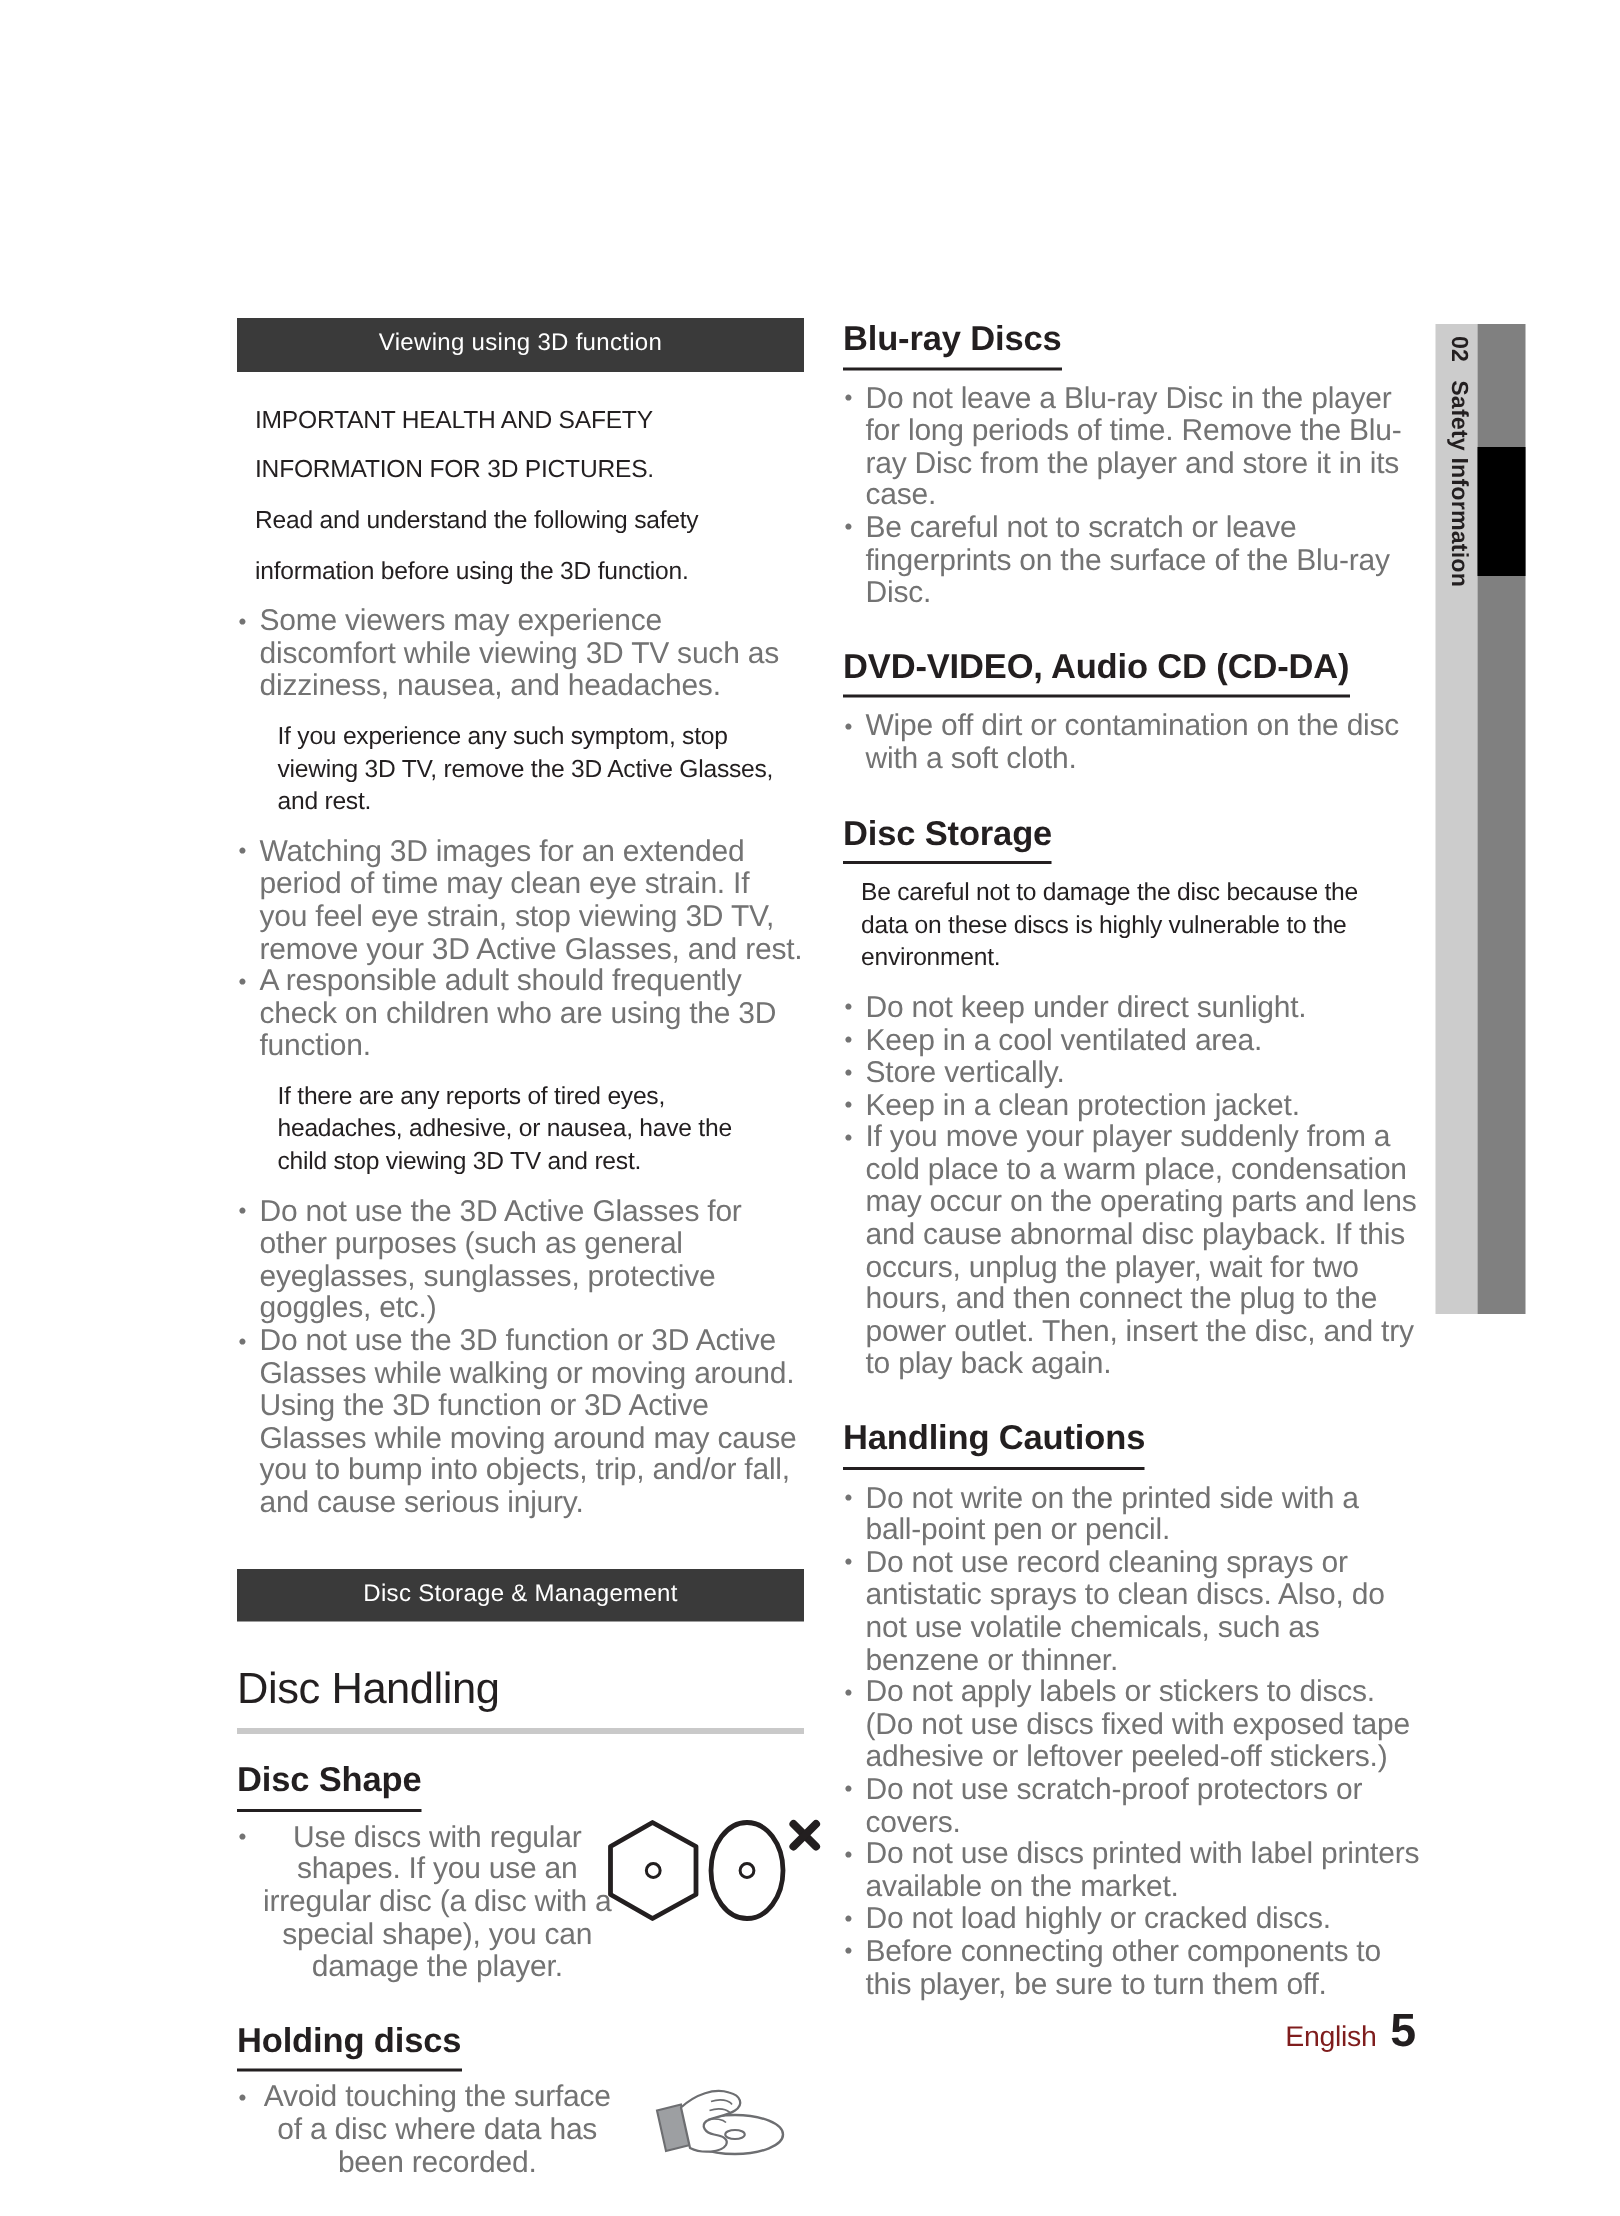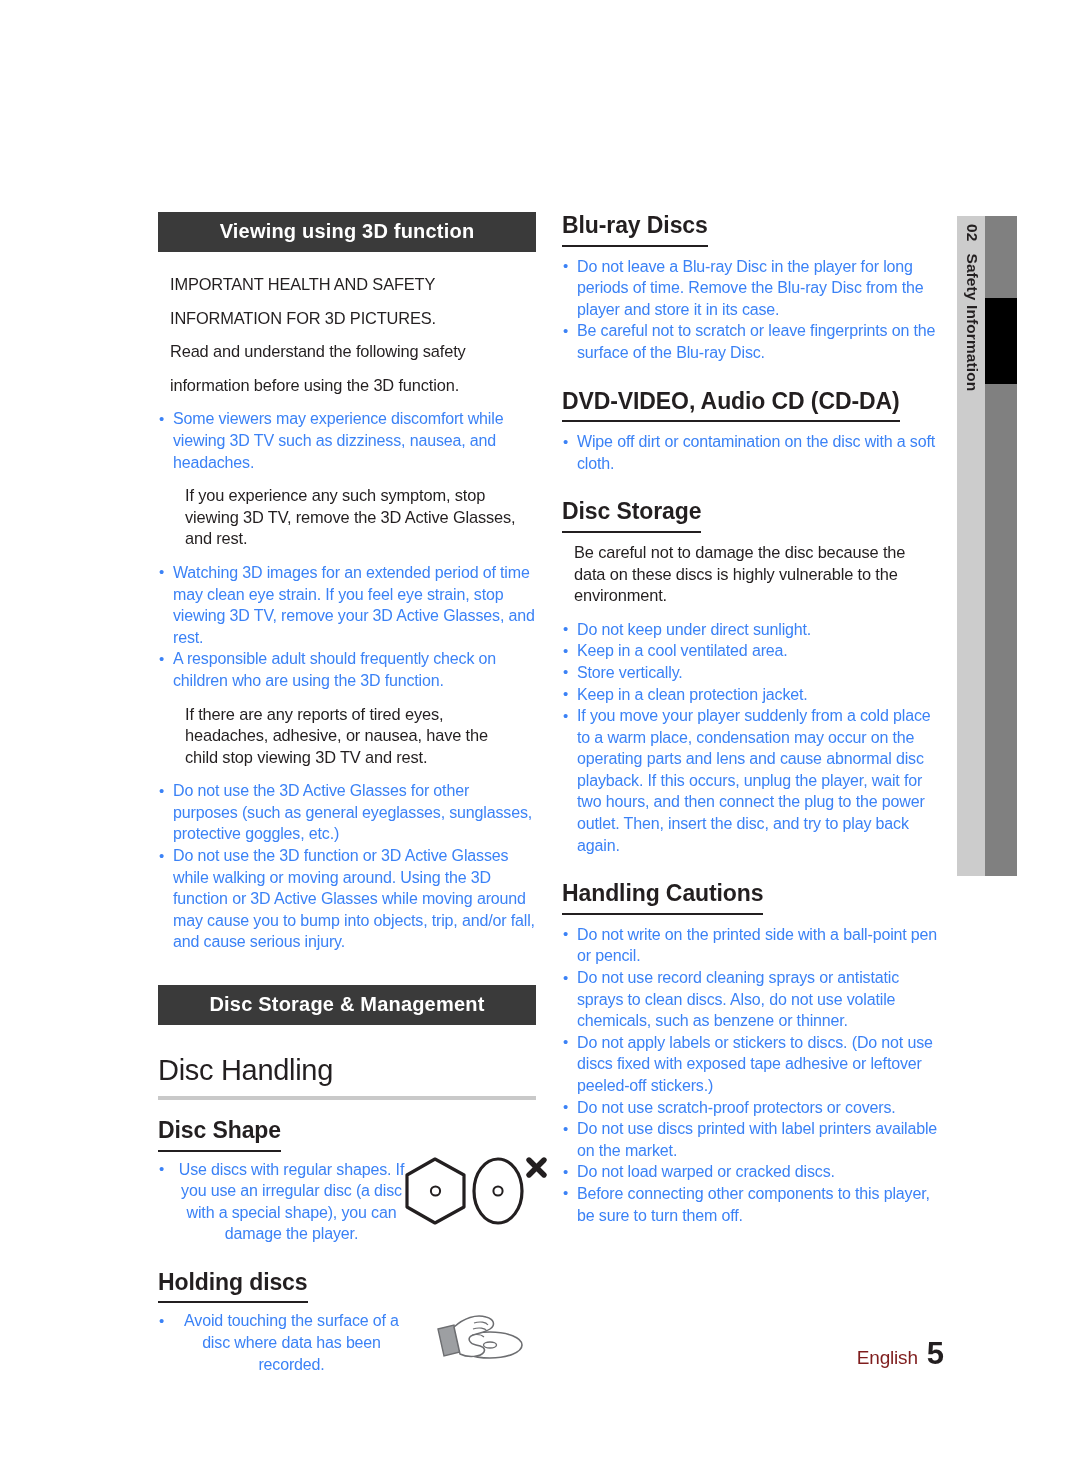--- a/index.html
+++ b/index.html
@@ -84,22 +84,22 @@
     width: 378px;
   }
   .col-left  { left: 158px; }
   .col-right { left: 562px; width: 385px; }
 
   
   .section-bar {
     background: #3a3a3a;
     color: #ffffff;
     text-align: center;
-    font-size: 20px;
-    font-weight: 700;
+    font-size: 16px;
+    font-weight: 400;
     letter-spacing: 0.2px;
     padding: 9px 6px 10px 6px;
     line-height: 1.05;
   }
 
   
   .big-heading {
     font-size: 29px;
     font-weight: 400;
     letter-spacing: -0.3px;
@@ -138,24 +138,24 @@
   .block-gap { height: 10px; }
 
   ul.bullets {
     list-style: none;
     margin: 0;
     padding: 0;
   }
   ul.bullets > li {
     position: relative;
     padding-left: 15px;
-    font-size: 16px;
+    font-size: 20px;
     line-height: 21.6px;
     letter-spacing: -0.15px;
-    color: #3b82f6;
+    color: #737373;
   }
   ul.bullets > li::before {
     content: "\2022";
     position: absolute;
     left: 1px;
     top: -0.5px;
     font-size: 15px;
   }
   .sub-para {
     padding-left: 15px;
@@ -326,21 +326,21 @@
       <li>If you move your player suddenly from a cold place to a warm place, condensation may occur on the operating parts and lens and cause abnormal disc playback. If this occurs, unplug the player, wait for two hours, and then connect the plug to the power outlet. Then, insert the disc, and try to play back again.</li>
     </ul>
 
     <div class="sub-heading">Handling Cautions</div>
     <ul class="bullets" style="margin-top:9px">
       <li>Do not write on the printed side with a ball-point pen or pencil.</li>
       <li>Do not use record cleaning sprays or antistatic sprays to clean discs. Also, do not use volatile chemicals, such as benzene or thinner.</li>
       <li>Do not apply labels or stickers to discs. (Do not use discs fixed with exposed tape adhesive or leftover peeled-off stickers.)</li>
       <li>Do not use scratch-proof protectors or covers.</li>
       <li>Do not use discs printed with label printers available on the market.</li>
-      <li>Do not load warped or cracked discs.</li>
+      <li>Do not load highly or cracked discs.</li>
       <li>Before connecting other components to this player, be sure to turn them off.</li>
     </ul>
 
   </div>
 
   <div class="footer">
     <span class="footer-lang">English</span><span class="footer-page">5</span>
   </div>
 
 </div>

